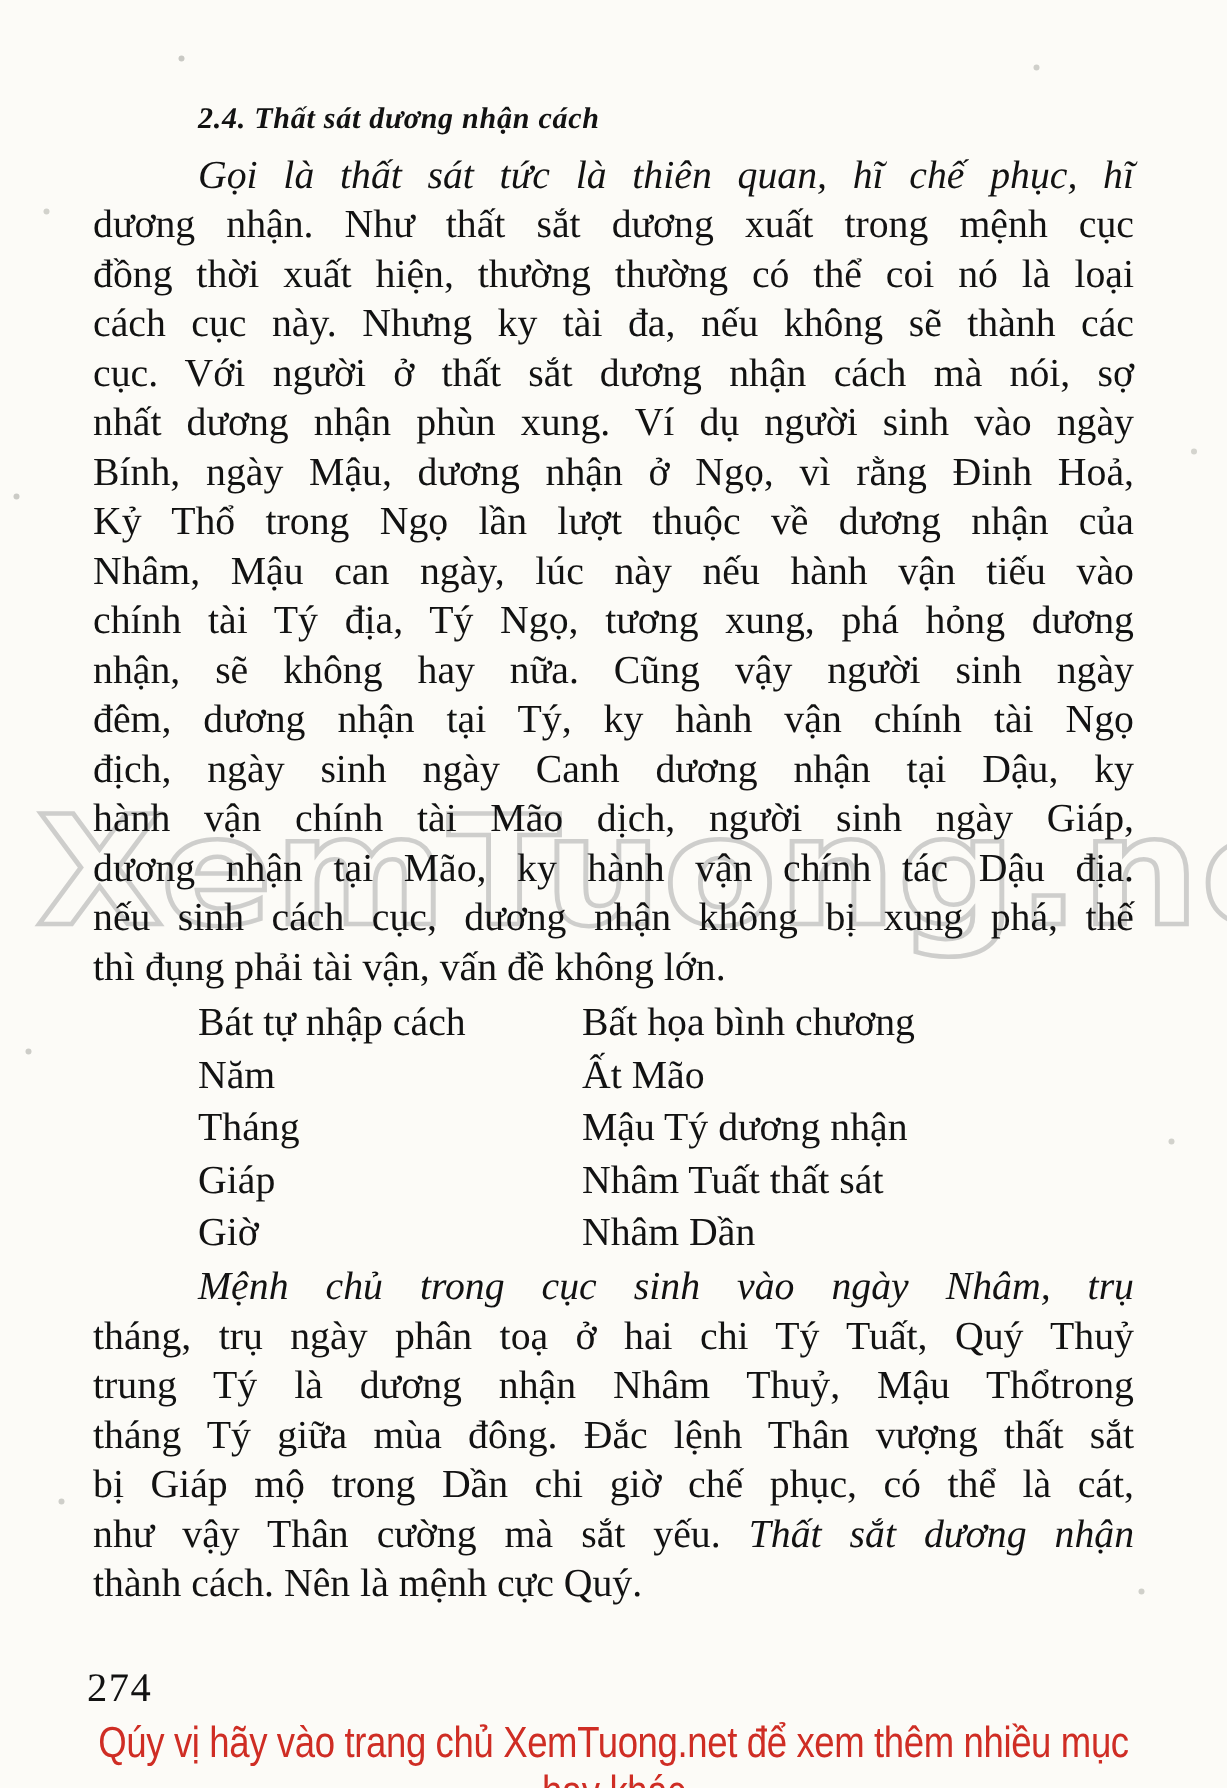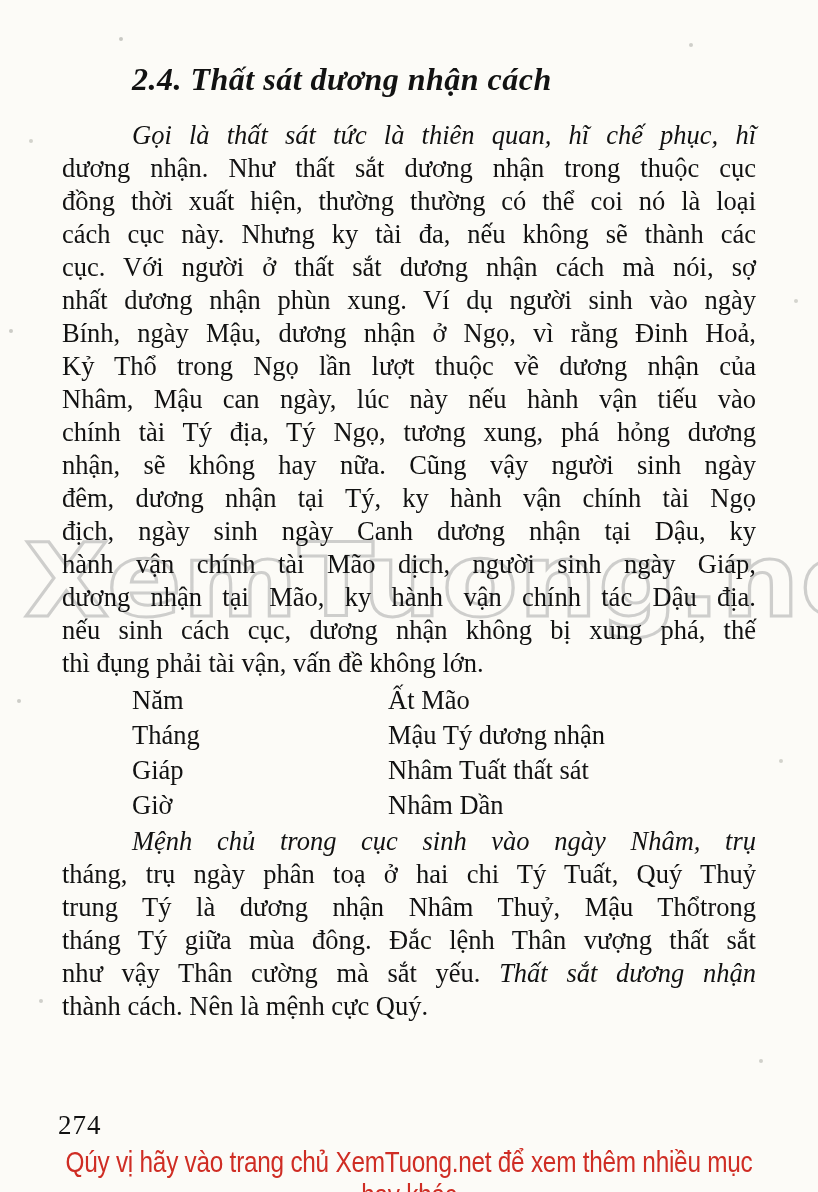--- a/index.html
+++ b/index.html
@@ -19,22 +19,22 @@
   
   .specks { position:absolute; top:0; left:0; width:2px; height:2px; z-index:1;
     background:transparent; border-radius:50%;
     box-shadow: 120px 38px 0 1px #c9c9c4, 690px 44px 0 1px #cfcfca, 30px 140px 0 1px #d2d2cc,
       10px 330px 0 1px #cbcbc6, 795px 300px 0 1px #d4d4ce, 18px 700px 0 1px #cdcdc8,
       780px 760px 0 1px #d2d2cc, 40px 1000px 0 1px #cfcfca, 760px 1060px 0 1px #d0d0ca,
       420px 1189px 0 1px #c9c9c4;
   }
   .content { position:absolute; left:62px; top:62px; width:694px; z-index:2; }
   .title {
-    font-size:32px; font-style:italic; font-weight:bold;
-    margin:0 0 23px 70px; letter-spacing:.5px; line-height:34px;
+    font-size:20px; font-style:italic; font-weight:bold;
+    margin:0 0 4px 70px; letter-spacing:.5px; line-height:34px;
   }
   .tline {
     font-size:26.5px; line-height:33px;
     text-align:justify; text-align-last:justify;
   }
   .tline-first { text-indent:70px;font-style:italic; }
   .tline-last  { text-align-last:left; }
   .bazi { padding:3px 0 2px 70px; }
   .brow { font-size:26.5px; line-height:35px; }
   .blabel { display:inline-block; width:256px; }
@@ -51,50 +51,52 @@
 <div class="page" style="background: rgb(252, 251, 247); color: rgb(18, 18, 18);">
 
   <div class="watermark" style="-webkit-text-stroke: 3px rgb(170, 170, 170);">XemTuong.net</div>
   <div class="specks"></div>
 
   <div class="content">
     <h2 class="title">2.4. Thất sát dương nhận cách</h2>
 
     <div class="para">
         <div class="tline tline-first">Gọi là thất sát tức là thiên quan, hĩ chế phục, hĩ</div>
-        <div class="tline">dương nhận. Như thất sắt dương nhận trong thuộc cục</div>
+        <div class="tline">dương nhận. Như thất sắt dương xuất trong mệnh cục</div>
         <div class="tline">đồng thời xuất hiện, thường thường có thể coi nó là loại</div>
         <div class="tline">cách cục này. Nhưng ky tài đa, nếu không sẽ thành các</div>
         <div class="tline">cục. Với người ở thất sắt dương nhận cách mà nói, sợ</div>
         <div class="tline">nhất dương nhận phùn xung. Ví dụ người sinh vào ngày</div>
         <div class="tline">Bính, ngày Mậu, dương nhận ở Ngọ, vì rằng Đinh Hoả,</div>
         <div class="tline">Kỷ Thổ trong Ngọ lần lượt thuộc về dương nhận của</div>
         <div class="tline">Nhâm, Mậu can ngày, lúc này nếu hành vận tiếu vào</div>
         <div class="tline">chính tài Tý địa, Tý Ngọ, tương xung, phá hỏng dương</div>
         <div class="tline">nhận, sẽ không hay nữa. Cũng vậy người sinh ngày</div>
         <div class="tline">đêm, dương nhận tại Tý, ky hành vận chính tài Ngọ</div>
         <div class="tline">địch, ngày sinh ngày Canh dương nhận tại Dậu, ky</div>
         <div class="tline">hành vận chính tài Mão dịch, người sinh ngày Giáp,</div>
         <div class="tline">dương nhận tại Mão, ky hành vận chính tác Dậu địa.</div>
         <div class="tline">nếu sinh cách cục, dương nhận không bị xung phá, thế</div>
         <div class="tline tline-last">thì đụng phải tài vận, vấn đề không lớn.</div>
       </div>
 
     <div class="bazi">
+        <div class="brow"><span class="blabel">Bát tự nhập cách</span><span class="bvalue">Bất họa bình chương</span></div>
         <div class="brow"><span class="blabel">Năm</span><span class="bvalue">Ất Mão</span></div>
         <div class="brow"><span class="blabel">Tháng</span><span class="bvalue">Mậu Tý dương nhận</span></div>
         <div class="brow"><span class="blabel">Giáp</span><span class="bvalue">Nhâm Tuất thất sát</span></div>
         <div class="brow"><span class="blabel">Giờ</span><span class="bvalue">Nhâm Dần</span></div>
       </div>
 
     <div class="para">
         <div class="tline tline-first">Mệnh chủ trong cục sinh vào ngày Nhâm, trụ</div>
         <div class="tline">tháng, trụ ngày phân toạ ở hai chi Tý Tuất, Quý Thuỷ</div>
         <div class="tline">trung Tý là dương nhận Nhâm Thuỷ, Mậu Thổtrong</div>
         <div class="tline">tháng Tý giữa mùa đông. Đắc lệnh Thân vượng thất sắt</div>
+        <div class="tline">bị Giáp mộ trong Dần chi giờ chế phục, có thể là cát,</div>
         <div class="tline">như vậy Thân cường mà sắt yếu. <i>Thất sắt dương nhận</i></div>
         <div class="tline tline-last">thành cách. Nên là mệnh cực Quý.</div>
       </div>
   </div>
 
   <div class="pagenum">274</div>
   <div class="notice" style="color: rgb(207, 45, 36);">Qúy vị hãy vào trang chủ XemTuong.net để xem thêm nhiều mục hay khác</div>
 
 </div>
 

